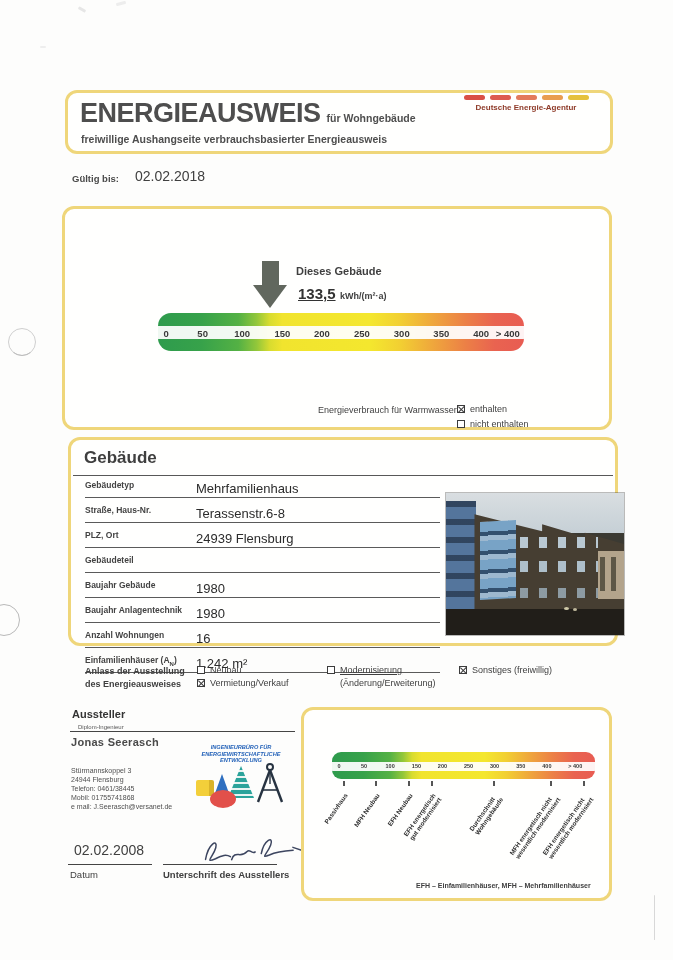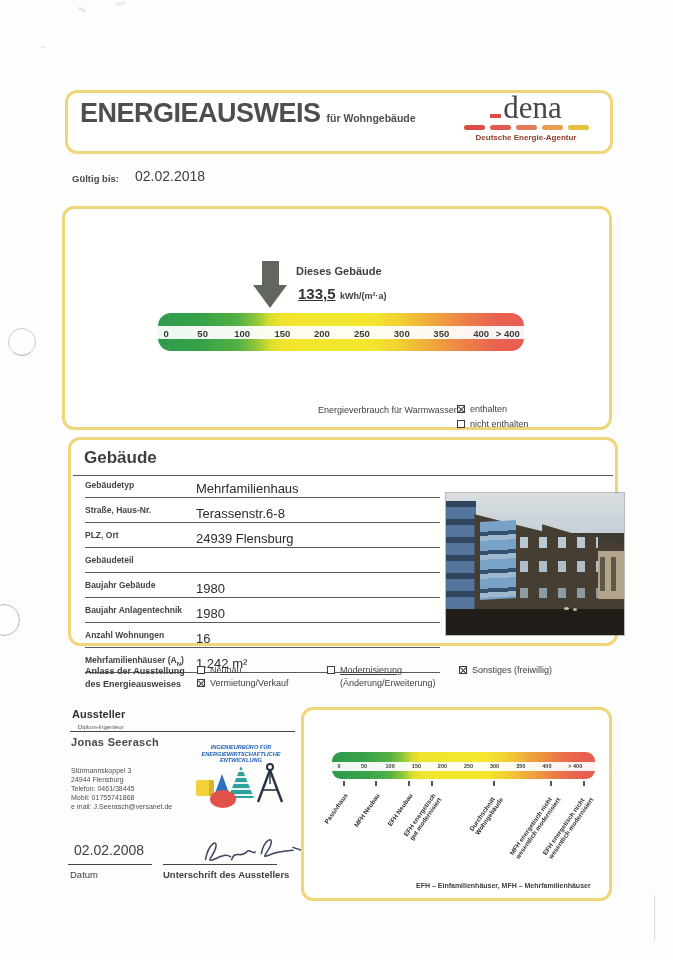--- a/index.html
+++ b/index.html
@@ -94,25 +94,23 @@
   <div class="speck" style="left:40px;top:46px;width:6px;height:2px;background:#eee;"></div>
   <div class="punch" style="left:8px;top:328px;width:28px;height:28px;"></div>
   <div class="punch" style="left:10px;top:336px;width:24px;height:20px;border-color:transparent;border-bottom:1.5px solid #bdbdbd;"></div>
   <div class="punch" style="left:-12px;top:604px;width:32px;height:32px;border-color:#b9b9b9;"></div>
   <div class="speck" style="left:654px;top:895px;width:1px;height:45px;background:#d8d8d8;"></div>
 
   <div class="box" style="left:65px;top:90px;width:548px;height:64px;">
     <div class="abs" style="left:12px;top:5px;white-space:nowrap;">
       <span class="big-title">ENERGIEAUSWEIS</span><span class="title-suffix">für Wohngebäude</span>
     </div>
+    <div class="abs subtitle" style="left:13px;top:40px;">freiwillige Aushangseite verbrauchsbasierter Energieausweis</div>
 
     <div class="abs" style="right:8px;top:0px;width:152px;">
-      <div style="text-align:center;">
-        <span class="dena-underscore"></span><span class="dena-word">dena</span>
-      </div>
       <div class="dena-dashes" style="justify-content:center;">
         <span style="background:#d94f45;"></span>
           <span style="background:#dd5b4f;"></span>
           <span style="background:#e37a5b;"></span>
           <span style="background:#e99d4f;"></span>
           <span style="background:#e5c13d;"></span>
       </div>
       <div class="dena-tagline">Deutsche Energie-Agentur</div>
     </div>
   </div>
@@ -180,21 +178,21 @@
 
     <span class="frow-label" style="top:165px;">Baujahr Anlagentechnik</span>
     <span class="frow-value" style="top:166px;">1980</span>
     <div class="frow-line" style="top:163px;height:20px;"></div>
 
     <span class="frow-label" style="top:190px;">Anzahl Wohnungen</span>
     <span class="frow-value" style="top:191px;">16</span>
     <div class="frow-line" style="top:188px;height:20px;"></div>
 
     <span class="frow-label" style="top:215px;">
-      <span>Mehrfamilienhäuser (A</span><sub class="an">N</sub><span>)</span>
+      <span>Einfamilienhäuser (A</span><sub class="an">N</sub><span>)</span>
     </span>
     <span class="frow-value" style="top:216px;">1.242 m²</span>
     <div class="frow-line" style="top:213px;height:20px;"></div>
 
     <div class="photo" style="left:375px;top:53px;width:178px;height:142px;">
       <div class="abs" style="left:0;top:0;width:178px;height:40px;background:linear-gradient(#d9dee1,#c6d0d6);"></div>
       <div class="abs" style="left:0;top:8px;width:30px;height:134px;background:#54759c;"></div>
       <div class="abs" style="left:0;top:8px;width:30px;height:134px;background:repeating-linear-gradient(180deg,rgba(20,30,45,.55) 0 6px,rgba(0,0,0,0) 6px 18px);"></div>
       <div class="abs" style="left:0;top:0;width:178px;height:142px;background:#463e32;clip-path:polygon(16% 15%,54% 27%,54% 22%,78% 31%,78% 28%,100% 36%,100% 100%,16% 100%);"></div>
       <div class="abs" style="left:34px;top:28px;width:36px;height:78px;transform:skewY(-3deg);background:repeating-linear-gradient(180deg,#78a3c6 0 10px,#33506e 10px 14px,#9db8cf 14px 19px);"></div>

